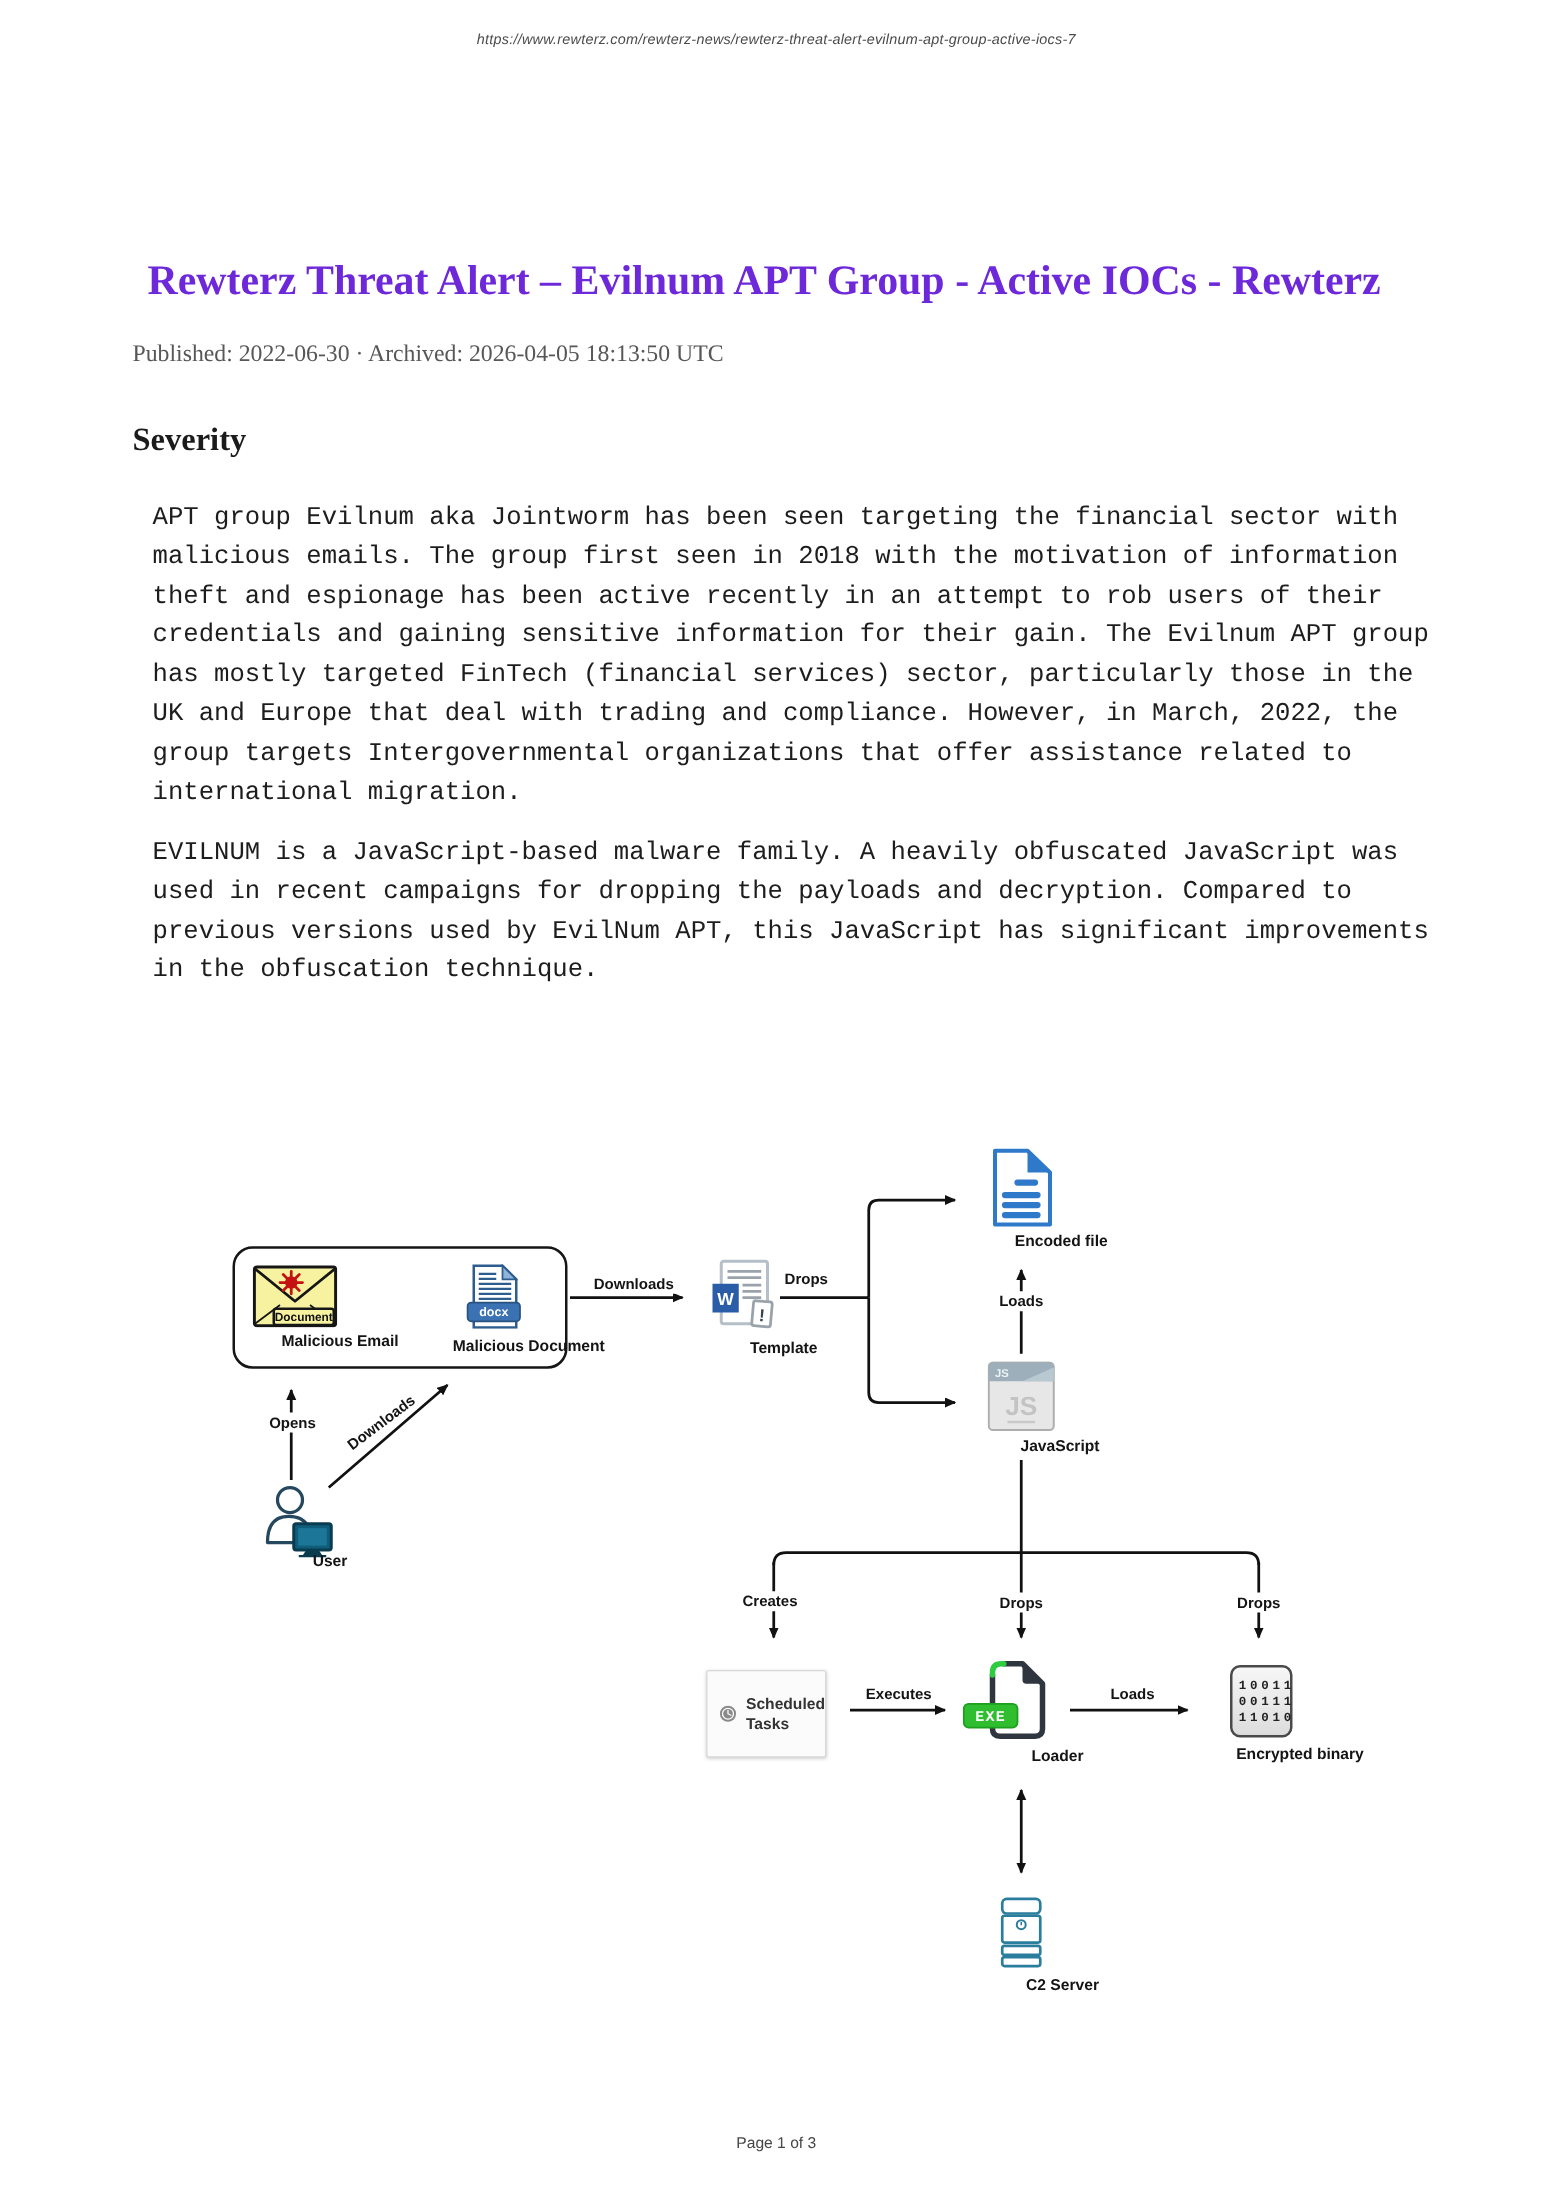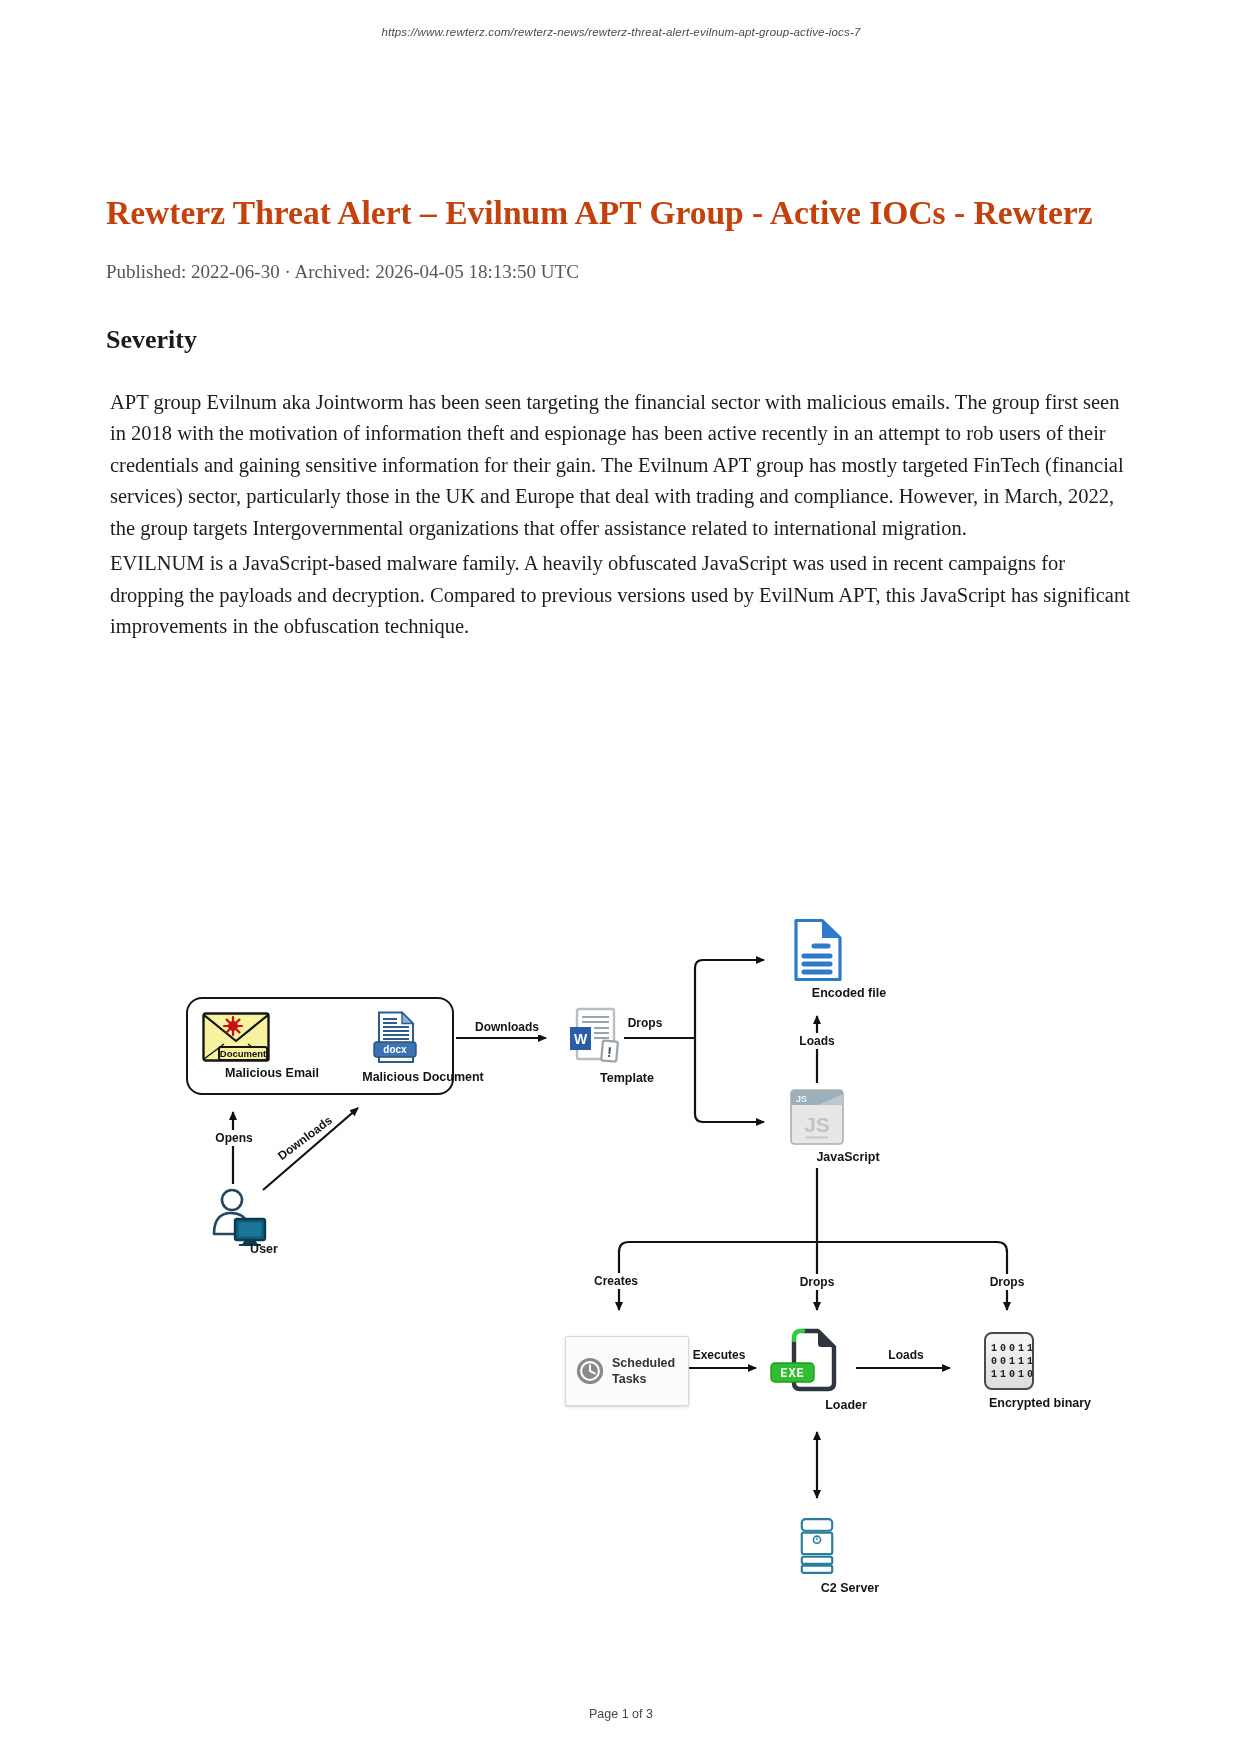--- a/index.html
+++ b/index.html
@@ -11,44 +11,44 @@
     position:absolute; top:26px; left:0; width:100%; text-align:center;
     font-family:"Liberation Sans", sans-serif; font-size:11.5px; color:#4a4a4a;
     letter-spacing:.2px;
     font-style:italic;
   }
   .page-footer {
     position:absolute; top:1707px; left:0; width:100%; text-align:center;
     font-family:"Liberation Sans", sans-serif; font-size:12.5px; color:#474747;
   }
   .article { position:absolute; left:106px; top:186px; width:1012px; }
-  .title { font-size:33.5px; font-weight:bold; line-height:1.64; margin:0; color:#c2410c; }
+  .title { font-size:33.5px; font-weight:bold; line-height:1.64; margin:12px; color:#6d28d9; }
   .meta { margin-top:20px; font-size:19px; color:#575757; }
   h2.section-heading { font-size:26px; font-weight:bold; margin:42px 0 0 0; color:#1b1b1b; }
   .severity-value { margin:26px 0 0 0; font-size:20.5px; }
-  .body-para { margin:4px; font-size:20.5px; line-height:31.5px; width:1030px; }
+  .body-para { margin:16px; font-size:20.5px; line-height:31.5px; width:1030px;font-family:Liberation Mono, monospace; }
   .body-para.first { margin-top:32px; }
 
   
   .diagram-layer { position:absolute; left:0; top:0; width:1242px; height:1756px; }
   .edges-svg { position:absolute; left:0; top:0; z-index:1; }
   .node { position:absolute; z-index:2; }
   .group-box {
     position:absolute; z-index:2; left:186px; top:997px; width:264px; height:94px;
     border:2px solid #161616; border-radius:16px; background:#fff;
   }
   .nlabel, .elabel {
     position:absolute; z-index:3; white-space:nowrap;
     font-family:"Liberation Sans", sans-serif; font-weight:bold; color:#141414;
   }
   .nlabel { font-size:12.5px; transform:translateX(-50%);margin-left:32px; }
   .elabel { font-size:12px; background:#fff; padding:1px 3px; transform:translate(-50%,-50%); }
   .elabel.rot { transform:translate(-50%,-50%) rotate(-37deg); }
   .sched-box {
-    position:absolute; z-index:2; left:565px; top:1336px; width:124px; height:70px;
+    position:absolute; z-index:2; left:565px; top:1336px; width:96px; height:70px;
     background:#fbfbfb; border:1.5px solid #d8d8d8; border-radius:2px;
     box-shadow:0 1px 3px rgba(0,0,0,.18);
     display:flex; align-items:center; gap:7px; padding-left:9px; box-sizing:border-box;
   }
   .sched-text { font-family:"Liberation Sans", sans-serif; font-weight:bold; font-size:12.5px; line-height:16px; color:#333; }
 </style>
 </head>
 <body>
 
 <div id="page">

